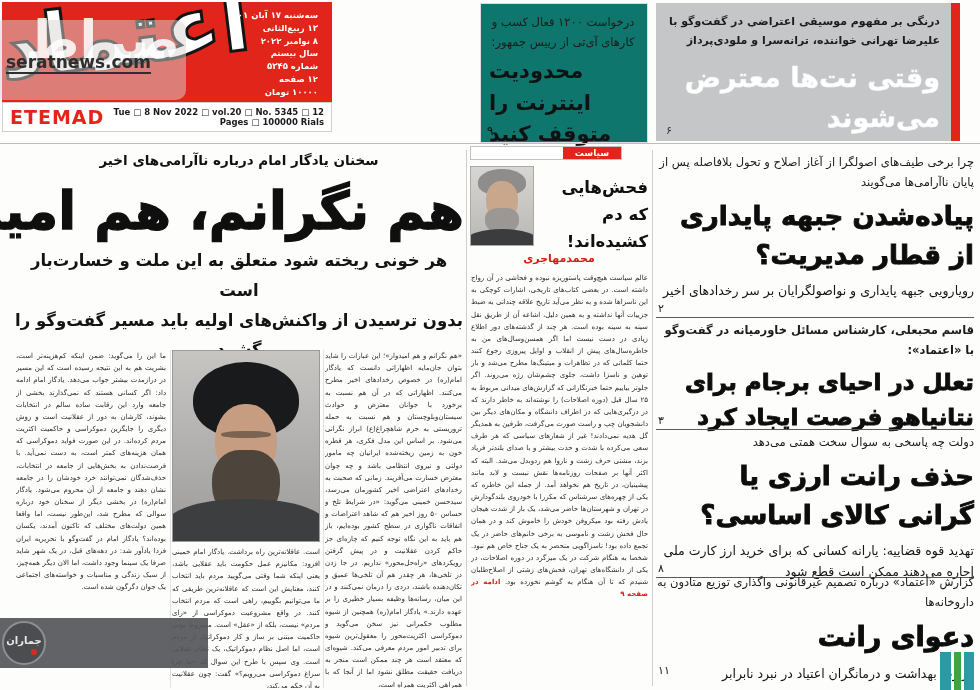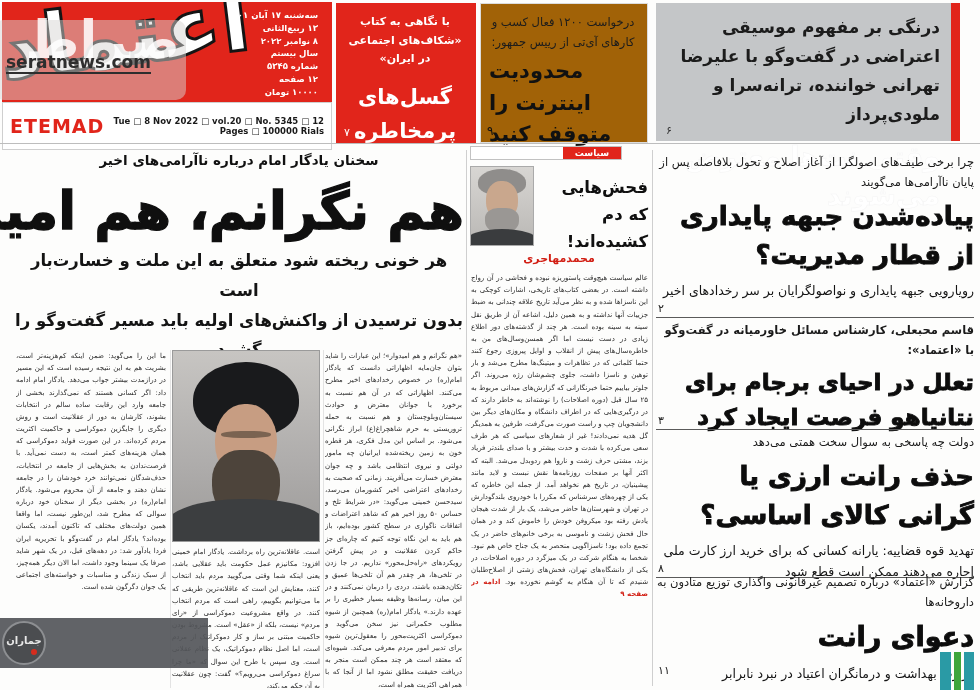--- a/index.html
+++ b/index.html
@@ -14,49 +14,49 @@
 
   
   #masthead { left:2px; top:2px; width:330px; height:100px; background:#e1251b; overflow:hidden; }
   #logo-fa {
     position:absolute; left:18px; top:-14px; width:230px; color:#ffffff;
     font-size:84px; font-weight:bold; transform:rotate(-7deg);
     -webkit-text-stroke:3px #141414; text-stroke:3px #141414; line-height:1.1;
   }
   .datecol { position:absolute; right:14px; top:7px; text-align:right; color:#ffffff;
     font-size:8.5px; line-height:1.5; font-weight:bold; }
-  #masthead-strip { left:2px; top:102px; width:330px; height:48px; background:#ffffff;
+  #masthead-strip { left:2px; top:102px; width:330px; height:30px; background:#ffffff;
     border:1px solid #cfcfcf; display:flex; align-items:center; direction:ltr; padding:0 7px; }
   #logo-en { color:#e1251b; font-weight:bold; font-size:19px; letter-spacing:1px; }
   #infobar { flex:1; text-align:right; font-size:8.5px; color:#1a1a1a; font-weight:bold; direction:ltr; }
 
   
   #serat { left:-6px; top:20px; width:192px; height:80px; background:rgba(216,214,211,0.5);
     border-radius:10px; z-index:30; }
   #serat-logo { position:absolute; right:6px; top:-10px; color:rgba(255,255,255,0.85);
     font-size:52px; font-weight:bold; }
   #serat-site { position:absolute; left:12px; top:32px; color:#2e2e2e; font-size:17px;
     font-weight:bold; border-bottom:2px solid #2e2e2e; direction:ltr; }
 
   
   #teaser-book { left:336px; top:3px; width:140px; height:140px; background:#e1251b;
     color:#fff; padding:10px 10px 6px 8px; }
   #teaser-book .kicker { font-size:11px; font-weight:bold; text-align:center; line-height:1.7; }
   #teaser-book .title { font-size:21px; font-weight:bold; text-align:center; line-height:1.6; margin-top:12px; }
   #teaser-book .pnum { position:absolute; left:8px; bottom:4px; font-size:11px; color:#fff; }
 
-  #teaser-internet { left:480px; top:3px; width:168px; height:140px; background:#a16207;
+  #teaser-internet { left:480px; top:3px; width:168px; height:140px; background:#0f766e;
     border:1px solid #dcdcdc; padding:8px 10px 4px 8px; }
   #teaser-internet .kicker { font-size:11.5px; color:#1c1c1c; text-align:center; line-height:1.75; }
   #teaser-internet .title { font-size:21px; font-weight:bold; color:#111; text-align:left; line-height:1.5; margin-top:4px; }
   #teaser-internet .pnum { position:absolute; left:6px; bottom:4px; font-size:12px; color:#111; }
 
   #teaser-music { left:656px; top:3px; width:304px; height:138px; background:#c4c6c8; padding:10px 20px 4px 10px; }
   #teaser-music .redbar { position:absolute; right:0; top:0; width:9px; height:100%; background:#e1251b; }
-  #teaser-music .kicker { font-size:17px; font-weight:bold; color:#1c1c1c; text-align:right; line-height:1.7; }
+  #teaser-music .kicker { font-size:11px; font-weight:bold; color:#1c1c1c; text-align:right; line-height:1.7; }
   #teaser-music .title { font-size:27px; font-weight:bold; color:#ffffff; text-align:right; line-height:1.45; margin-top:8px;
     -webkit-text-stroke:0.6px #f5f5f5; }
   #teaser-music .pnum { position:absolute; left:10px; bottom:4px; font-size:11px; color:#333; }
 
   .hline-top { left:0; top:143px; width:980px; height:1px; background:#bdbdbd; }
   .vline { width:1px; background:#cfcfcf; top:150px; height:536px; }
 
   
   #lead { left:14px; top:148px; width:450px; height:542px; }
   #lead .kicker { text-align:center; font-size:13.5px; font-weight:bold; color:#111; margin-top:4px; }
@@ -162,25 +162,20 @@
   <div class="abs" id="masthead-strip">
     <div id="logo-en">ETEMAD</div>
     <div id="infobar">Tue □ 8 Nov 2022 □ vol.20 □ No. 5345 □ 12 Pages □ 100000 Rials</div>
   </div>
 
   <div class="abs" id="serat">
     <div id="serat-logo" class="fa">صراط</div>
     <div id="serat-site">seratnews.com</div>
   </div>
 
-  <div class="abs" id="teaser-book">
-    <div class="kicker fa">با نگاهی به کتاب «شکاف‌های اجتماعی در ایران»</div>
-    <div class="title fa">گسل‌های پرمخاطره</div>
-    <div class="pnum">۷</div>
-  </div>
 
   <div class="abs" id="teaser-internet">
     <div class="kicker fa">درخواست ۱۲۰۰ فعال کسب و کارهای آی‌تی از رییس جمهور:</div>
     <div class="title fa">محدودیت اینترنت را متوقف کنید</div>
     <div class="pnum">۹</div>
   </div>
 
   <div class="abs" id="teaser-music">
     <div class="redbar"></div>
     <div class="kicker fa">درنگی بر مفهوم موسیقی اعتراضی در گفت‌وگو با علیرضا تهرانی خواننده، ترانه‌سرا و ملودی‌پرداز</div>

